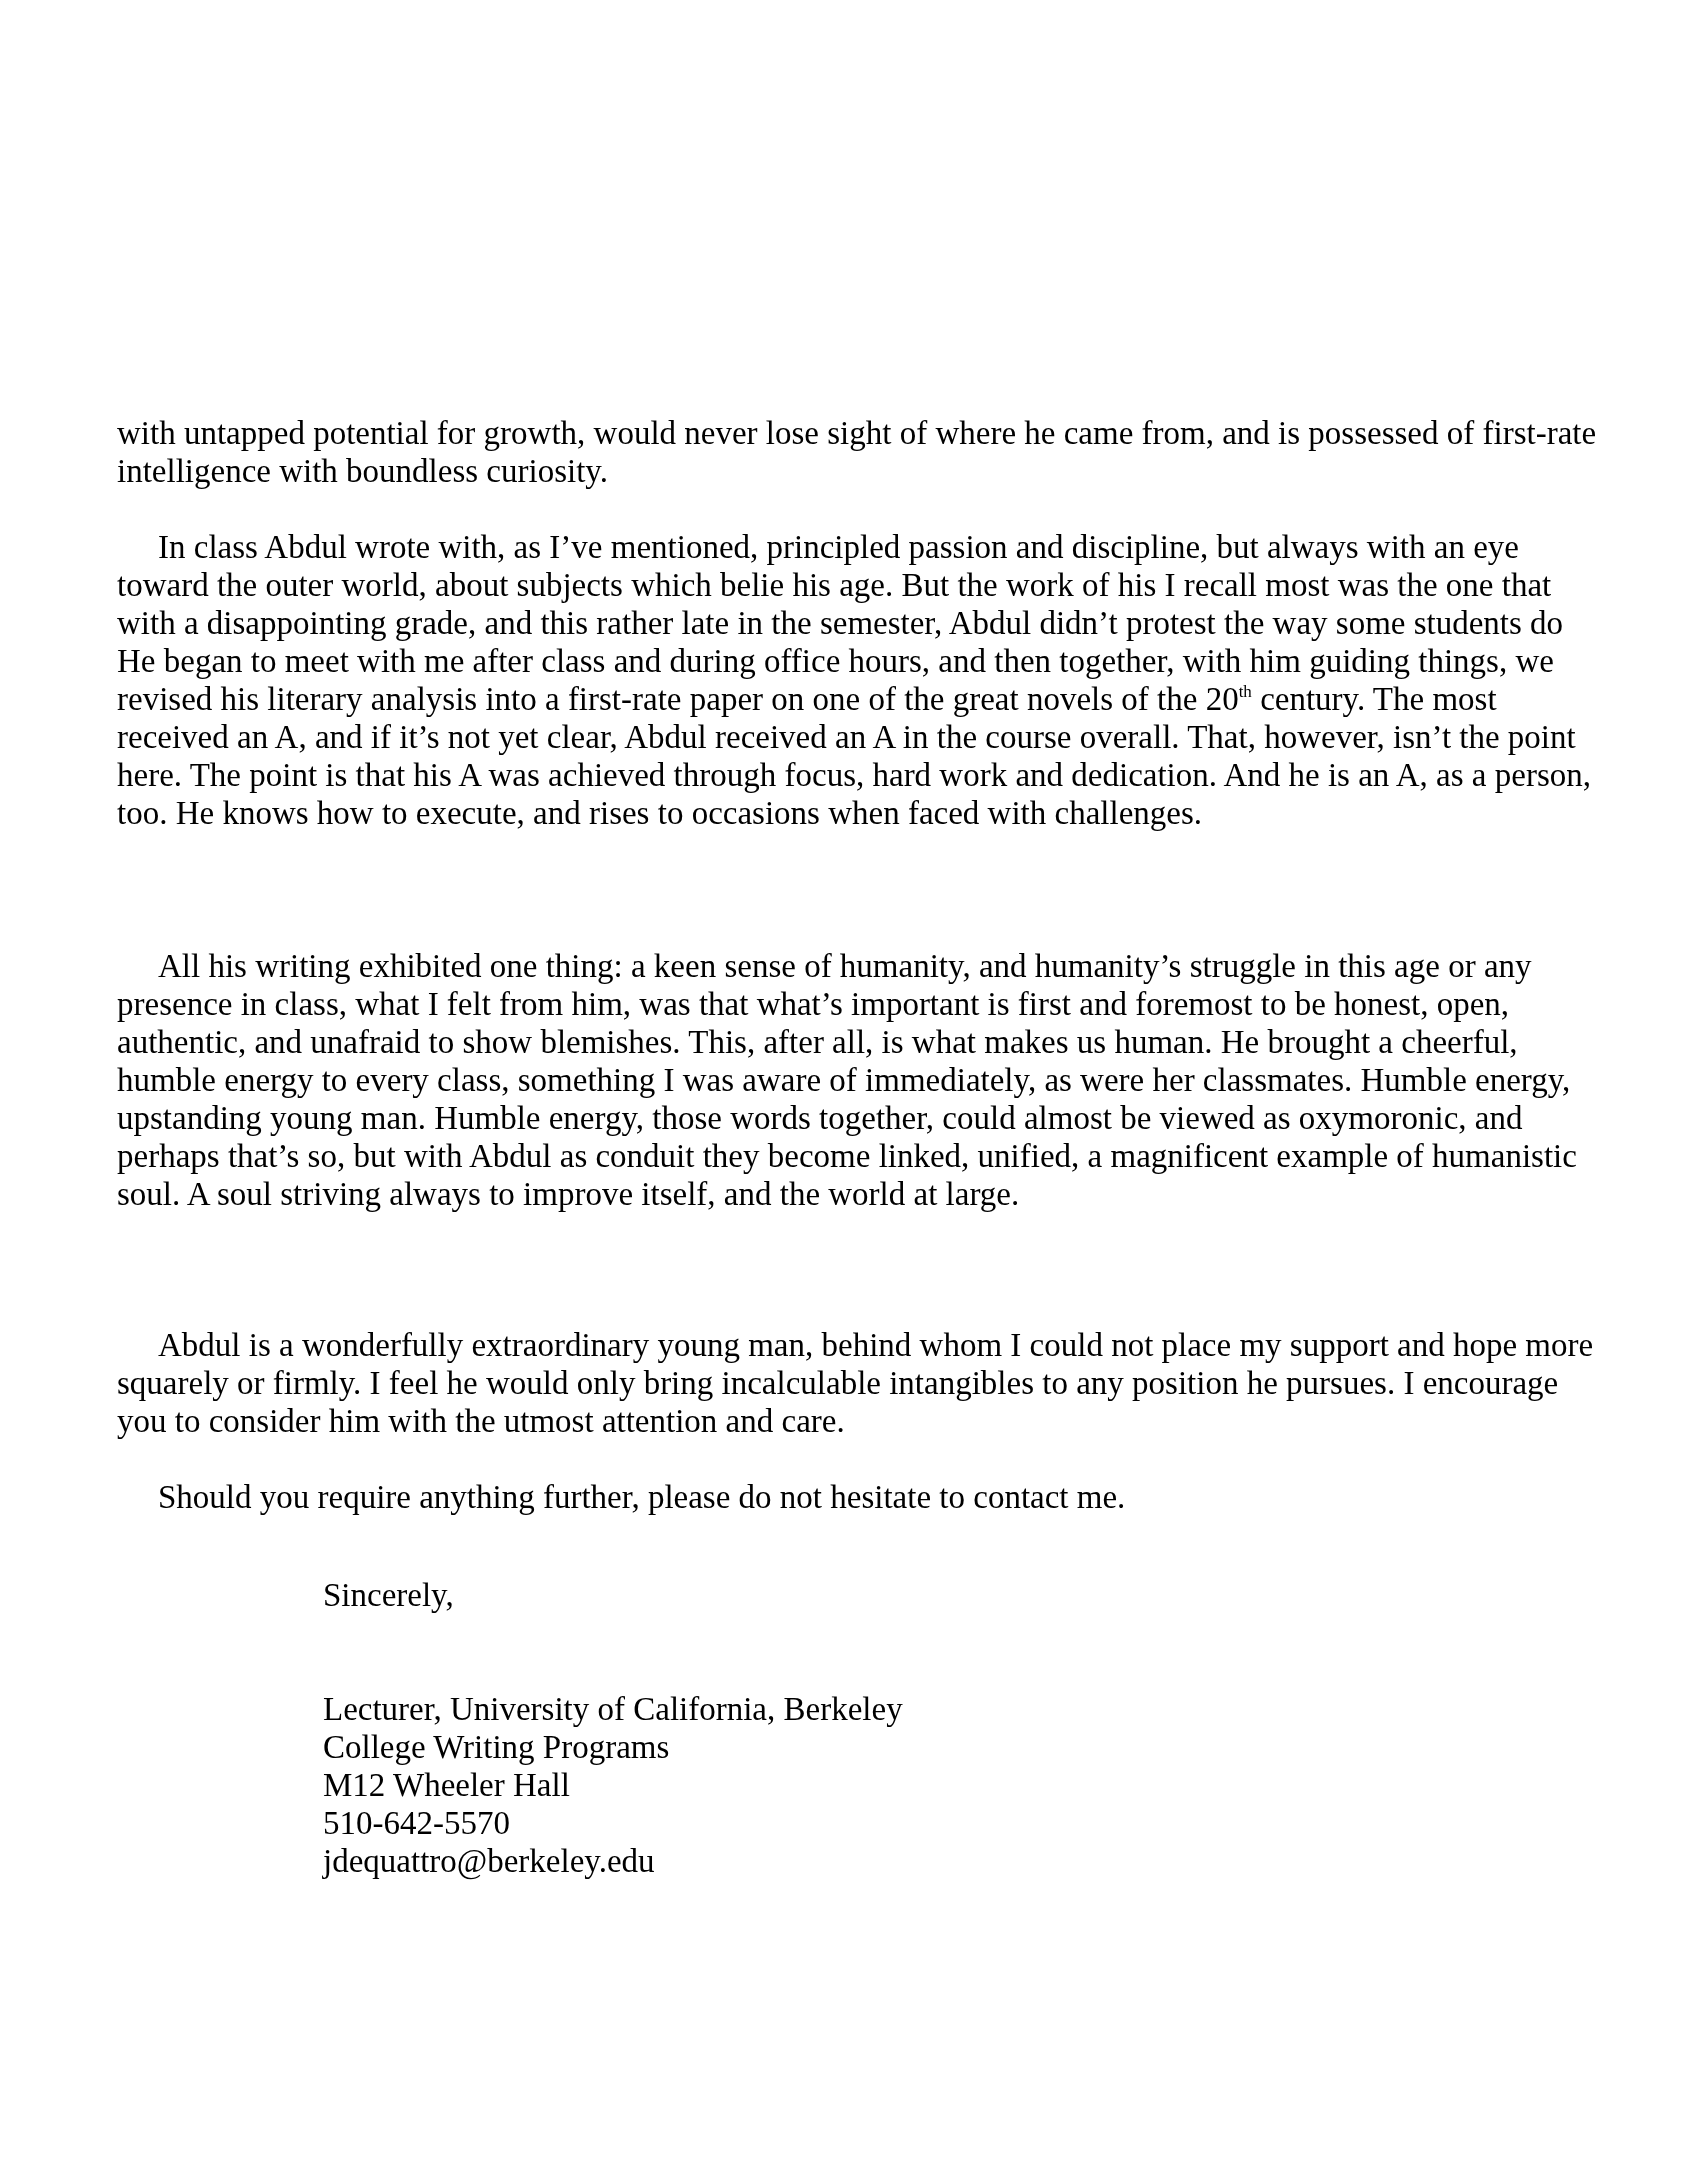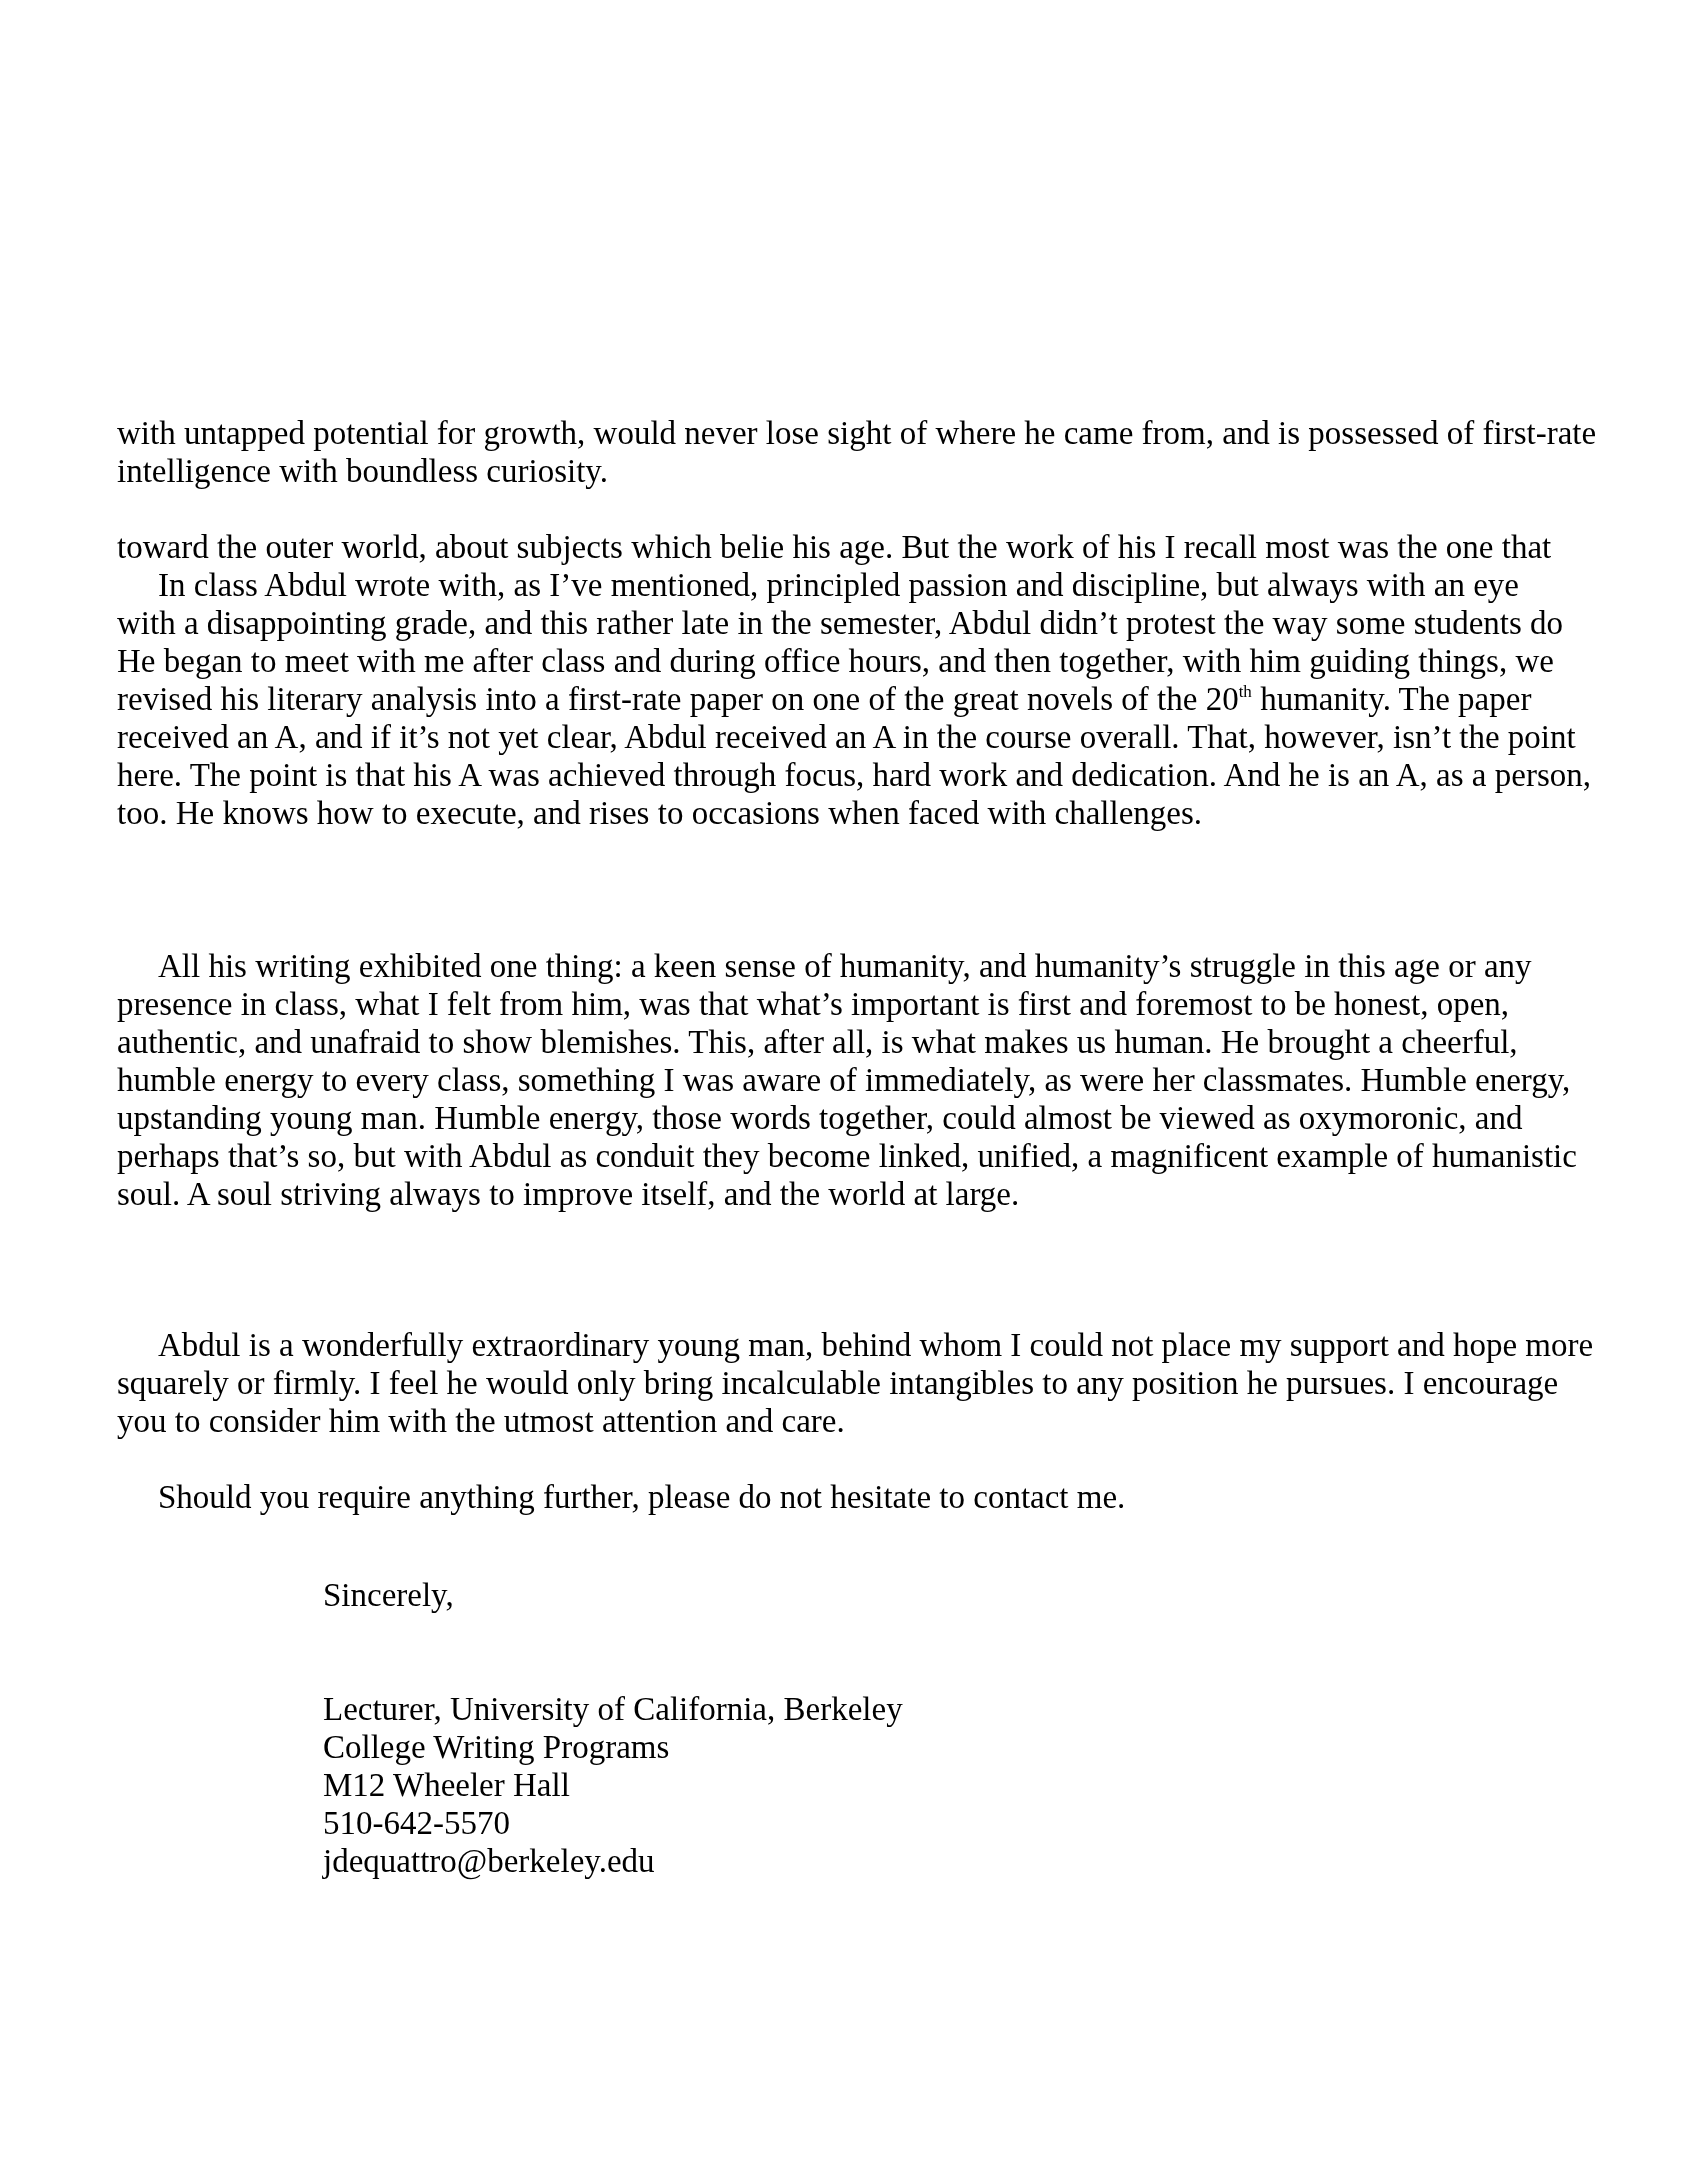--- a/index.html
+++ b/index.html
@@ -62,25 +62,25 @@
 
 <div class="page">
   <div class="body-text">
 
     <p class="para" style="top:397px">
       <span class="line">with untapped potential for growth, would never lose sight of where he came from, and is possessed of first-rate</span>
       <span class="line">intelligence with boundless curiosity.</span>
     </p>
 
     <p class="para" style="top:511px">
+      <span class="line indent">In class Abdul wrote with, as I’ve mentioned, principled passion and discipline, but always with an eye</span>
       <span class="line">toward the outer world, about subjects which belie his age. But the work of his I recall most was the one that</span>
-      <span class="line indent">In class Abdul wrote with, as I’ve mentioned, principled passion and discipline, but always with an eye</span>
       <span class="line">with a disappointing grade, and this rather late in the semester, Abdul didn’t protest the way some students do</span>
       <span class="line">He began to meet with me after class and during office hours, and then together, with him guiding things, we</span>
-      <span class="line"><span>revised his literary analysis into a first-rate paper on one of the great novels of the 20</span><span class="sup">th</span><span> humanity. The paper</span></span>
+      <span class="line"><span>revised his literary analysis into a first-rate paper on one of the great novels of the 20</span><span class="sup">th</span><span> century. The most</span></span>
       <span class="line">received an A, and if it’s not yet clear, Abdul received an A in the course overall. That, however, isn’t the point</span>
       <span class="line">here. The point is that his A was achieved through focus, hard work and dedication. And he is an A, as a person,</span>
       <span class="line">too. He knows how to execute, and rises to occasions when faced with challenges.</span>
     </p>
 
     <p class="para" style="top:930px">
       <span class="line indent">All his writing exhibited one thing:  a keen sense of humanity, and humanity’s struggle in this age or any</span>
       <span class="line">presence in class, what I felt from him, was that what’s important is first and foremost to be honest, open,</span>
       <span class="line">authentic, and unafraid to show blemishes. This, after all, is what makes us human. He brought a cheerful,</span>
       <span class="line">humble energy to every class, something I was aware of immediately, as were her classmates. Humble energy,</span>

